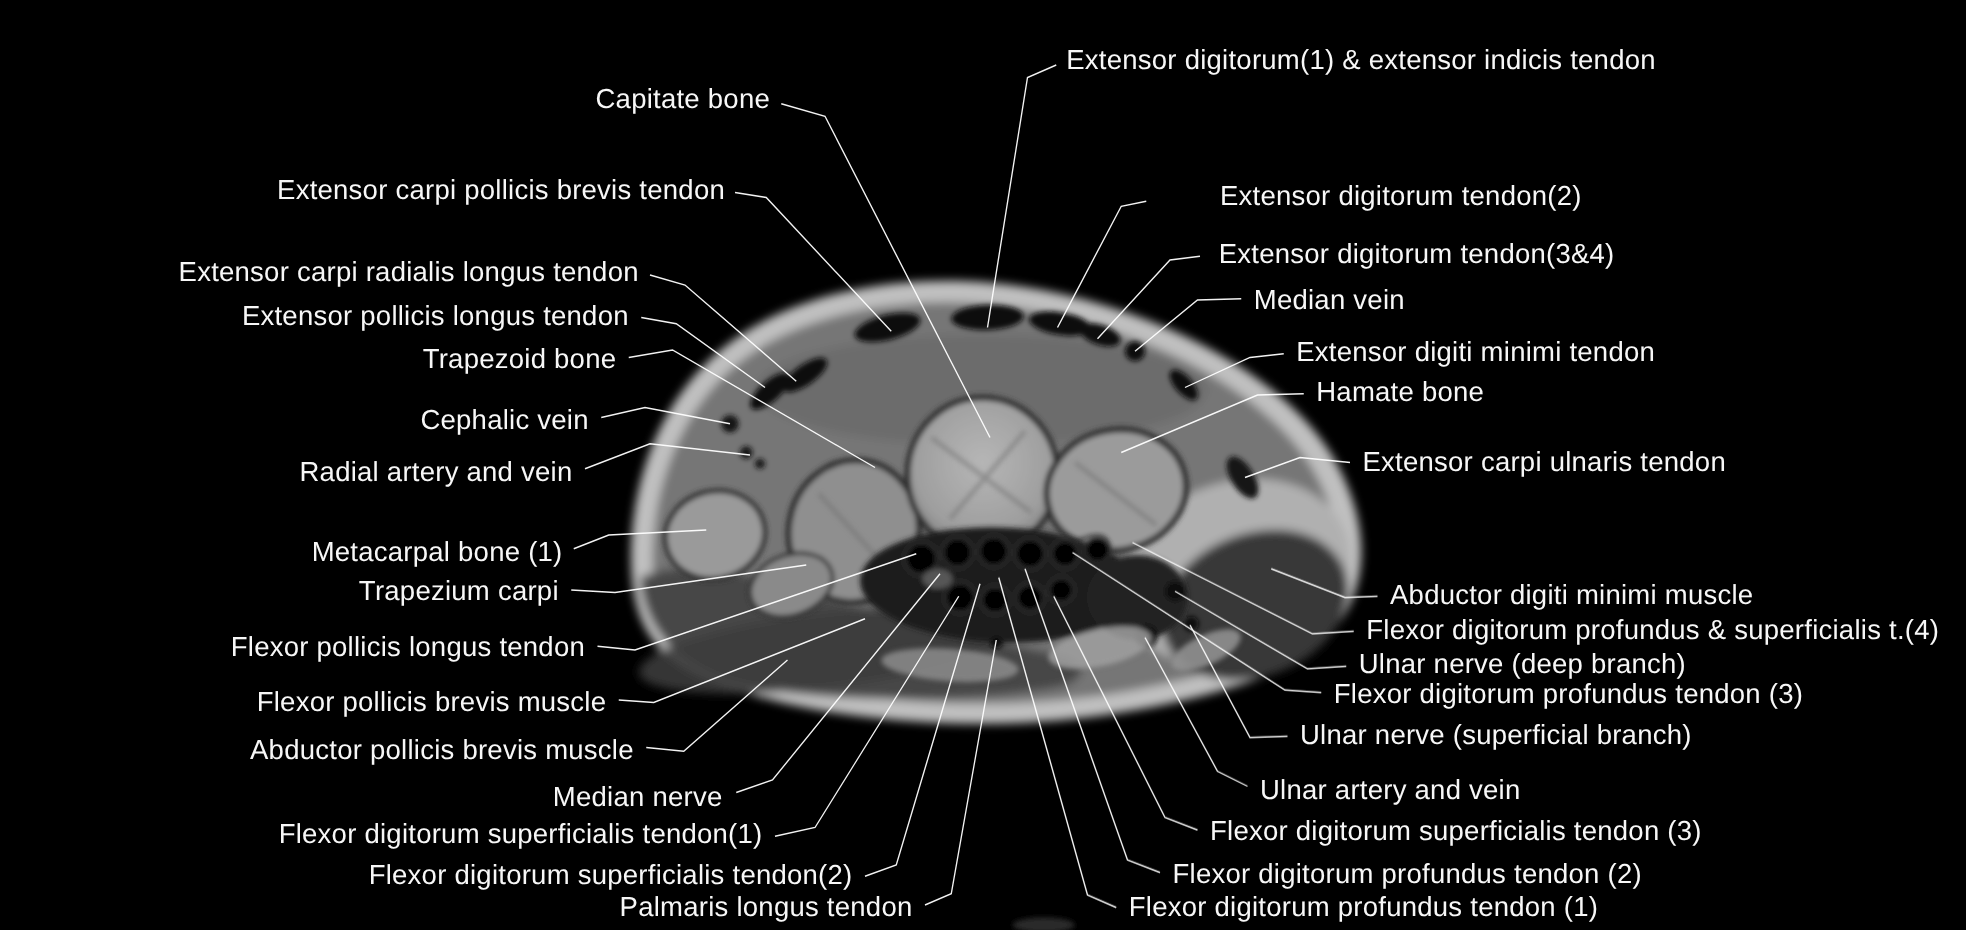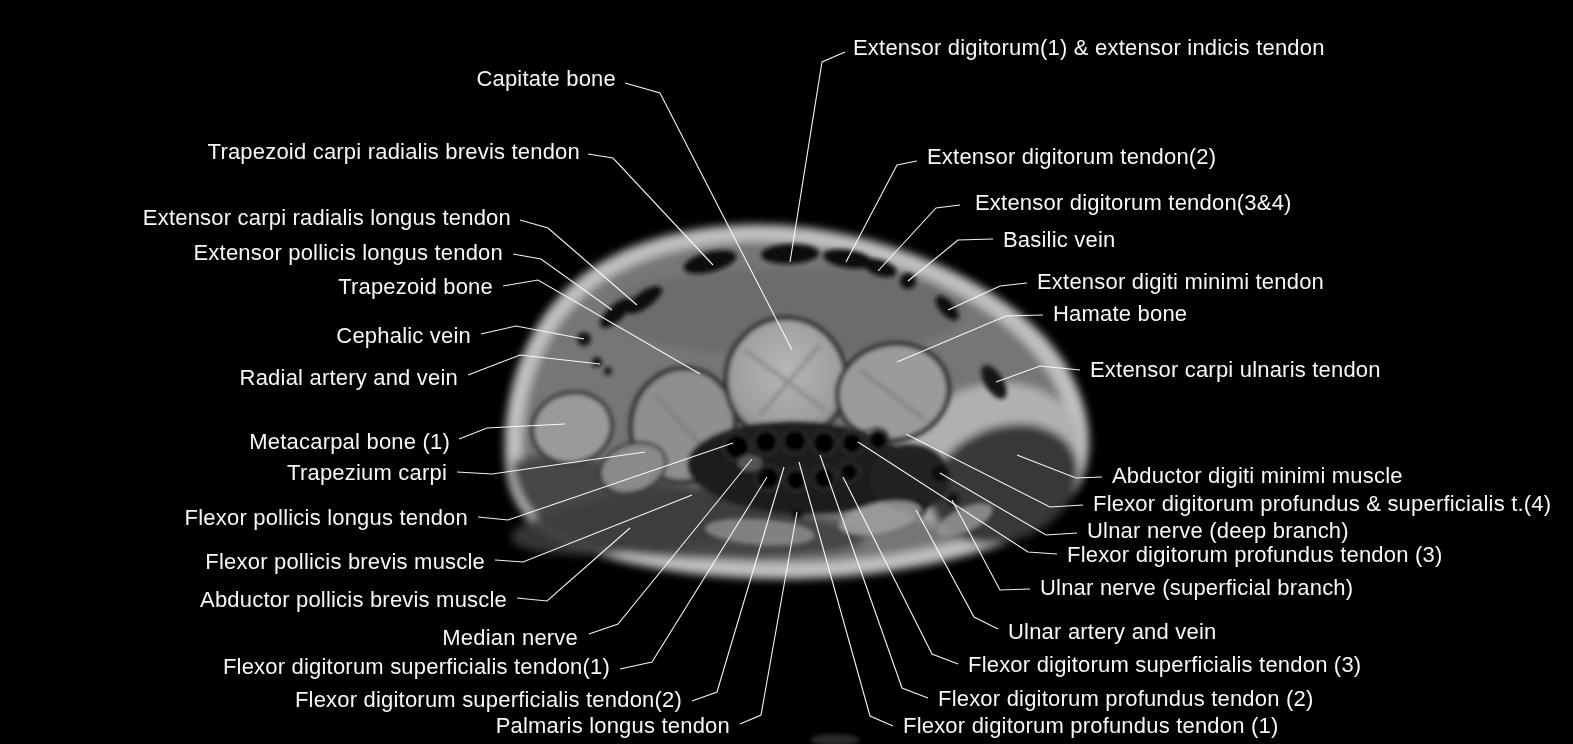--- a/index.html
+++ b/index.html
@@ -182,39 +182,39 @@
         <polyline points="1030,589 1000,590 952,500"></polyline>
         <polyline points="998,629 974,617 916,510"></polyline>
         <polyline points="958,664 932,654 843,477"></polyline>
         <polyline points="928,698 902,688 820,455"></polyline>
         <polyline points="893,726 870,716 799,462"></polyline>
       </g>
   </svg>
 
   <div id="labels">
       <div class="label left" style="right: 957px; top: 66px;">Capitate bone</div>
-      <div class="label left" style="right: 993px; top: 139px;">Trapezoid carpi radialis brevis tendon</div>
+      <div class="label left" style="right: 993px; top: 139px;">Extensor carpi pollicis brevis tendon</div>
       <div class="label left" style="right: 1062px; top: 205px;">Extensor carpi radialis longus tendon</div>
       <div class="label left" style="right: 1070px; top: 240px;">Extensor pollicis longus tendon</div>
       <div class="label left" style="right: 1080px; top: 274px;">Trapezoid bone</div>
       <div class="label left" style="right: 1102px; top: 323px;">Cephalic vein</div>
       <div class="label left" style="right: 1115px; top: 365px;">Radial artery and vein</div>
       <div class="label left" style="right: 1123px; top: 429px;">Metacarpal bone (1)</div>
       <div class="label left" style="right: 1126px; top: 460px;">Trapezium carpi</div>
       <div class="label left" style="right: 1105px; top: 505px;">Flexor pollicis longus tendon</div>
       <div class="label left" style="right: 1088px; top: 549px;">Flexor pollicis brevis muscle</div>
       <div class="label left" style="right: 1066px; top: 587px;">Abductor pollicis brevis muscle</div>
       <div class="label left" style="right: 995px; top: 625px; margin-left: 40px;">Median nerve</div>
       <div class="label left" style="right: 963px; top: 654px;">Flexor digitorum superficialis tendon(1)</div>
       <div class="label left" style="right: 891px; top: 687px;">Flexor digitorum superficialis tendon(2)</div>
       <div class="label left" style="right: 843px; top: 713px; margin-left: 33px;">Palmaris longus tendon</div>
       <div class="label right" style="left: 853px; top: 35px;">Extensor digitorum(1) &amp; extensor indicis tendon</div>
-      <div class="label right" style="left: 927px; top: 144px;">Extensor digitorum tendon(2)</div>
+      <div class="label right" style="left: 976px; top: 144px;">Extensor digitorum tendon(2)</div>
       <div class="label right" style="left: 975px; top: 190px;">Extensor digitorum tendon(3&amp;4)</div>
-      <div class="label right" style="left: 1003px; top: 227px;">Basilic vein</div>
+      <div class="label right" style="left: 1003px; top: 227px;">Median vein</div>
       <div class="label right" style="left: 1037px; top: 269px;">Extensor digiti minimi tendon</div>
       <div class="label right" style="left: 1053px; top: 301px;">Hamate bone</div>
       <div class="label right" style="left: 1090px; top: 357px;">Extensor carpi ulnaris tendon</div>
       <div class="label right" style="left: 1112px; top: 463px;">Abductor digiti minimi muscle</div>
       <div class="label right" style="left: 1093px; top: 491px;">Flexor digitorum profundus &amp; superficialis t.(4)</div>
       <div class="label right" style="left: 1087px; top: 518px;">Ulnar nerve (deep branch)</div>
       <div class="label right" style="left: 1067px; top: 542px;">Flexor digitorum profundus tendon (3)</div>
       <div class="label right" style="left: 1040px; top: 575px;">Ulnar nerve (superficial branch)</div>
       <div class="label right" style="left: 1008px; top: 619px;">Ulnar artery and vein</div>
       <div class="label right" style="left: 968px; top: 652px;">Flexor digitorum superficialis tendon (3)</div>

